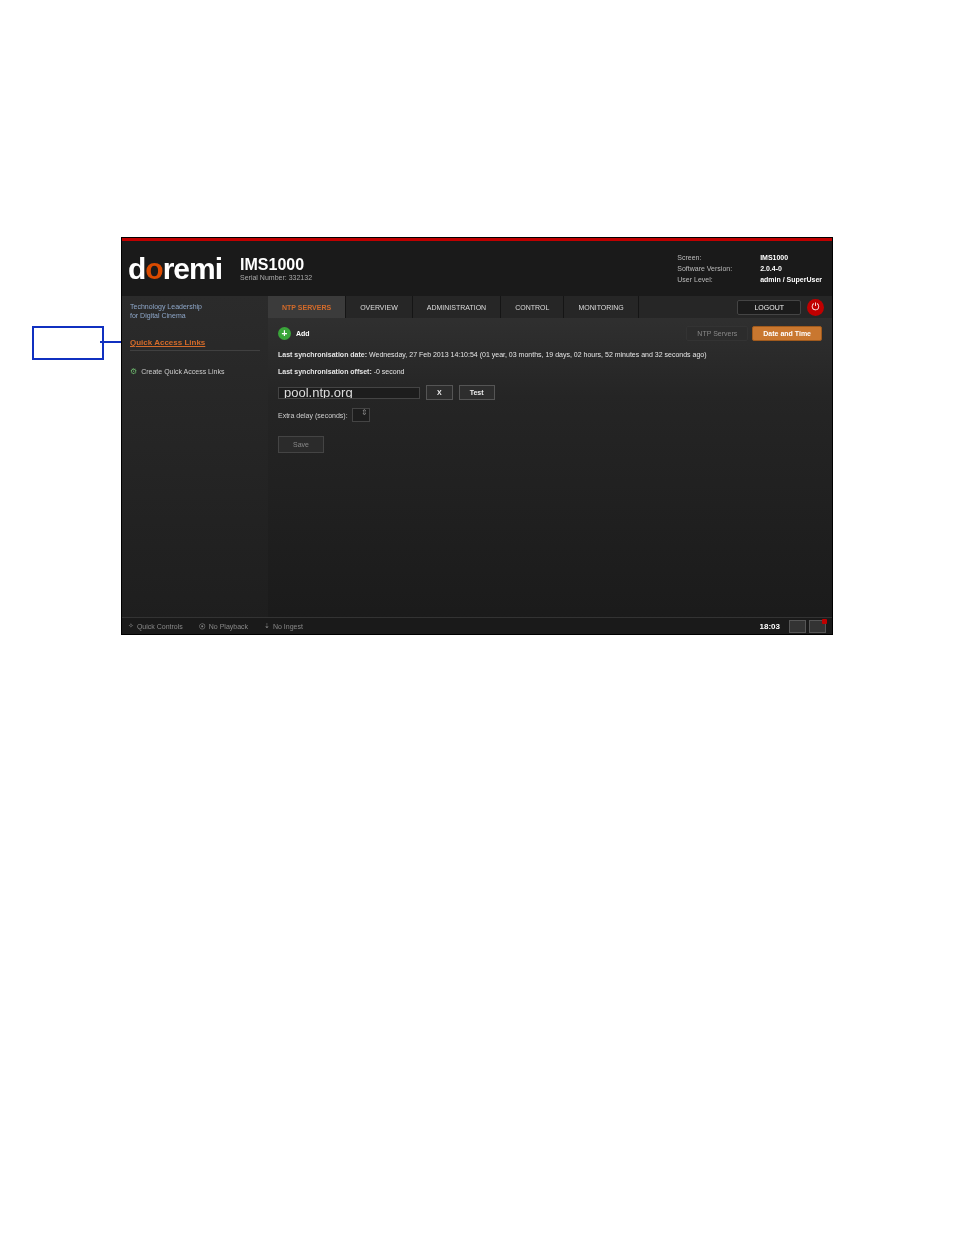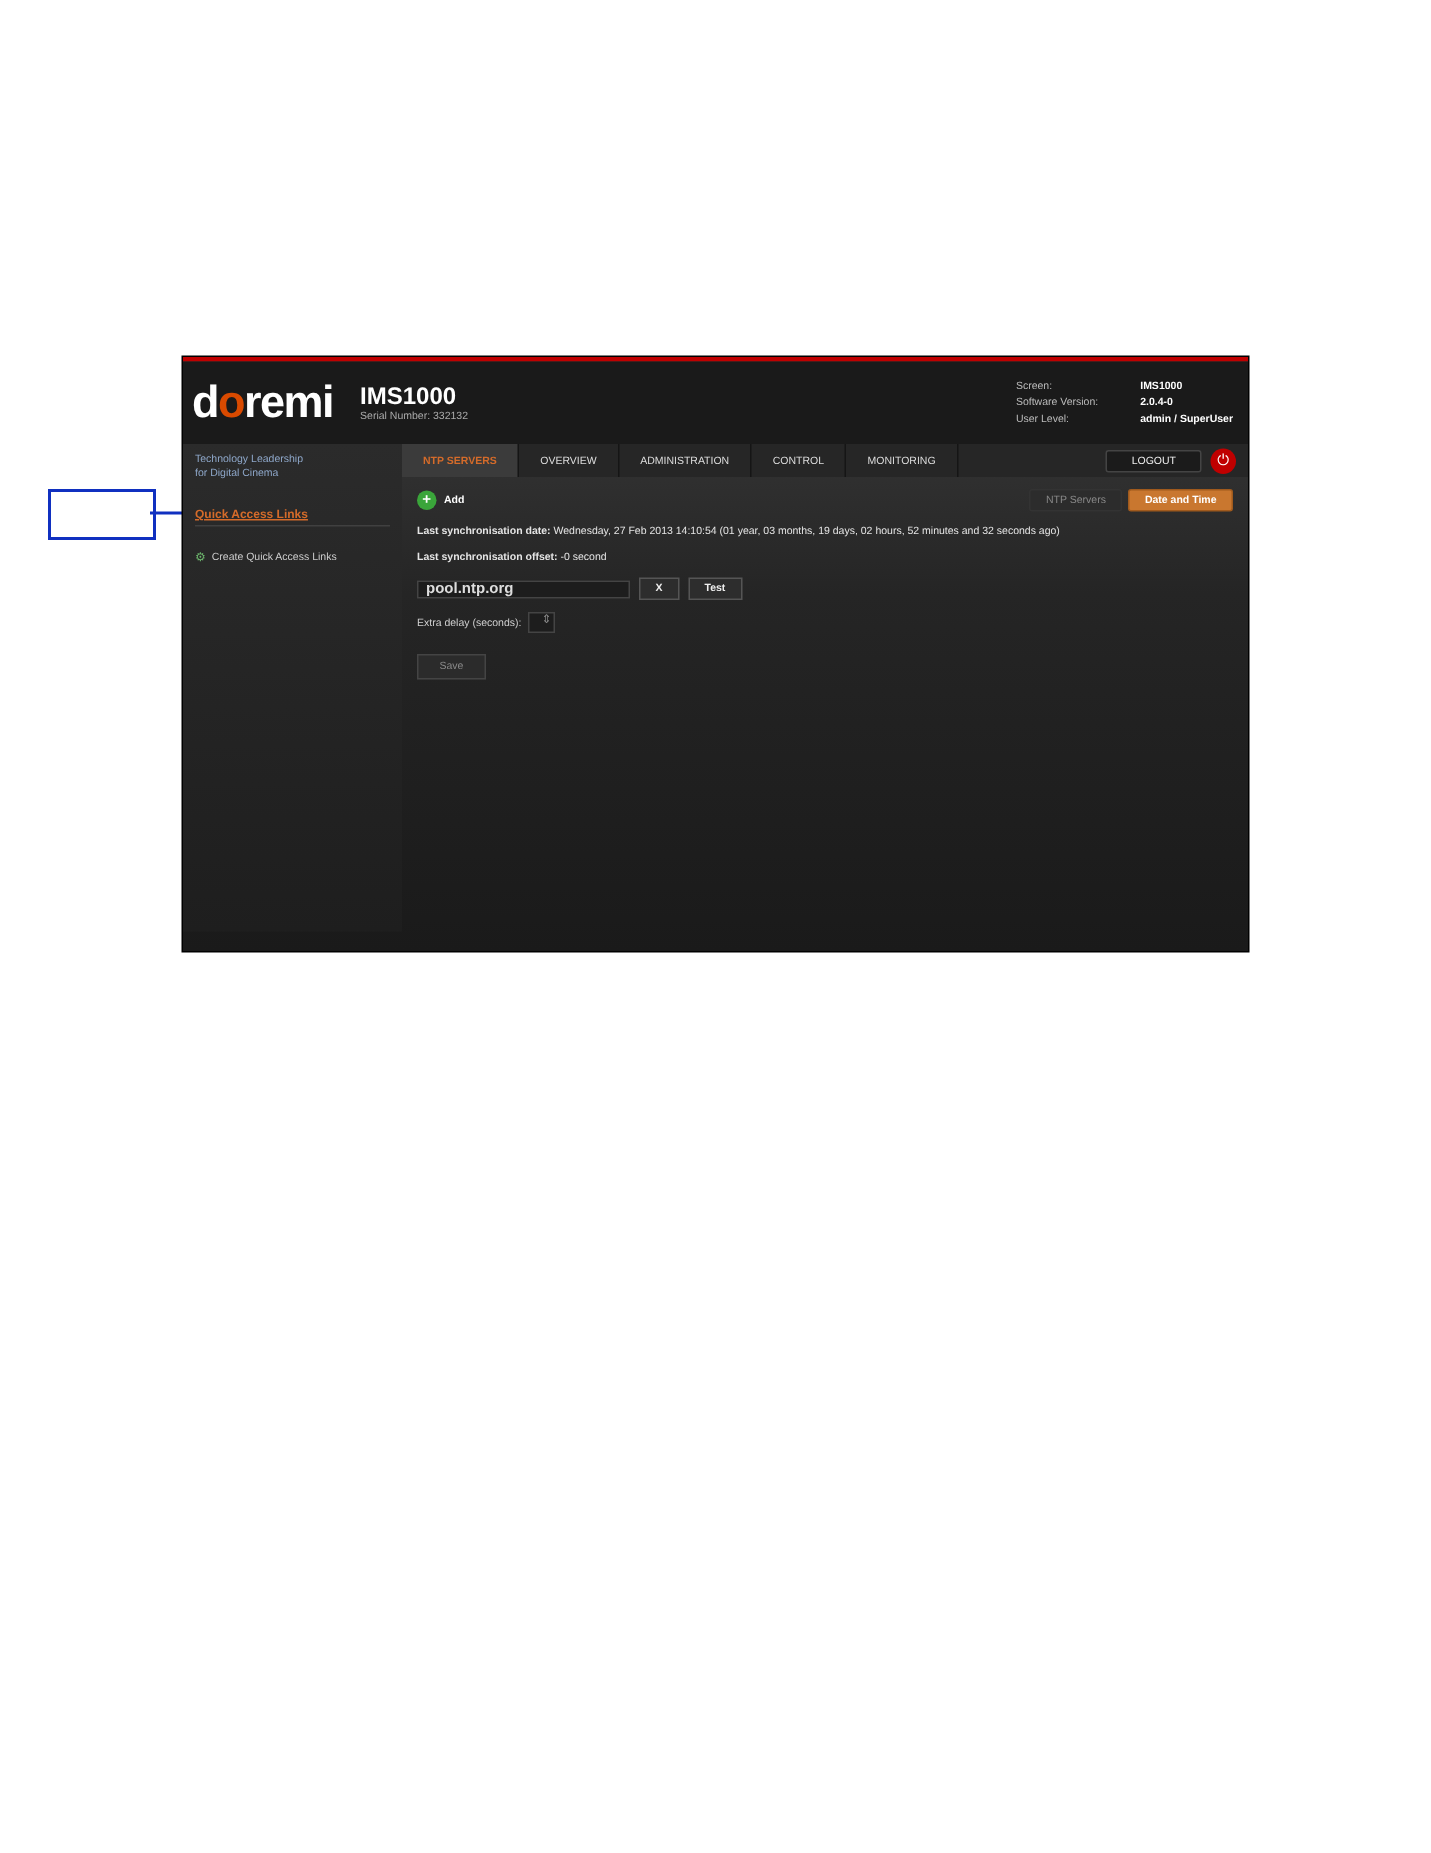--- a/index.html
+++ b/index.html
@@ -36,21 +36,21 @@
   .addbtn{display:flex;align-items:center;gap:5px;cursor:pointer;}
   .plus{width:13px;height:13px;border-radius:50%;background:#3aa53a;color:#fff;display:flex;align-items:center;justify-content:center;font-size:10px;font-weight:700;}
   .addbtn .lbl{color:#fff;font-size:7px;font-weight:700;}
   .modetabs{margin-left:auto;display:flex;gap:4px;}
   .mtab{padding:3px 10px;border-radius:2px;font-size:7px;cursor:pointer;border:1px solid #333;}
   .mtab.inactive{background:#2c2c2c;color:#888;}
   .mtab.active{background:#c9772f;color:#fff;border-color:#a05a1d;font-weight:700;}
   .sync{color:#e5e5e5;font-size:7px;margin-top:10px;}
   .sync b{font-weight:700;}
   .row{display:flex;align-items:center;gap:6px;margin-top:10px;}
-  .txt{background:#1d1d1d;border:1px solid #444;color:#ddd;font-size:10px;padding:0 5px;width:130px;height:10px;font-weight:bold;}
+  .txt{background:#1d1d1d;border:1px solid #444;color:#ddd;font-size:13px;padding:0 5px;width:130px;height:10px;}
   .smbtn{background:#2d2d2d;border:1px solid #555;color:#eee;font-size:7px;padding:3px 10px;cursor:pointer;font-weight:700;}
   .spinfield{display:flex;align-items:center;gap:4px;margin-top:8px;color:#d0d0d0;font-size:7px;}
   .spin{width:16px;height:12px;background:#1d1d1d;border:1px solid #444;position:relative;}
   .spin::after{content:"⇕";position:absolute;right:1px;top:-1px;font-size:8px;color:#888;}
   .savebtn{margin-top:14px;display:inline-block;background:#2b2b2b;border:1px solid #444;color:#888;font-size:7px;padding:4px 14px;cursor:default;}
   .footer{position:absolute;left:0;bottom:0;right:0;height:16px;background:#1a1a1a;display:flex;align-items:center;padding:0 6px;font-size:7px;color:#888;border-top:1px solid #333;}
   .fitem{margin-right:16px;display:flex;align-items:center;gap:3px;}
   .clock{margin-left:auto;color:#fff;font-weight:700;font-size:8px;margin-right:6px;}
   .ficon{width:15px;height:11px;background:#333;border:1px solid #555;margin-left:3px;position:relative;}
   .ficon.badge::after{content:"";position:absolute;right:-2px;top:-2px;width:5px;height:5px;background:#c00000;border-radius:1px;}
@@ -142,15 +142,32 @@
       </div>
 
       <div class="spinfield">
         <span>Extra delay (seconds):</span>
         <div class="spin"></div>
       </div>
 
       <div class="savebtn">Save</div>
     </div>
 
+    <div class="footer">
+      <div class="fitem">
+        <span>✧</span>
+        <span>Quick Controls</span>
+      </div>
+      <div class="fitem">
+        <span>⦿</span>
+        <span>No Playback</span>
+      </div>
+      <div class="fitem">
+        <span>⇣</span>
+        <span>No Ingest</span>
+      </div>
+      <div class="clock">18:03</div>
+      <div class="ficon"></div>
+      <div class="ficon badge"></div>
+    </div>
   </div>
 
 </div>
 
 </body></html>

